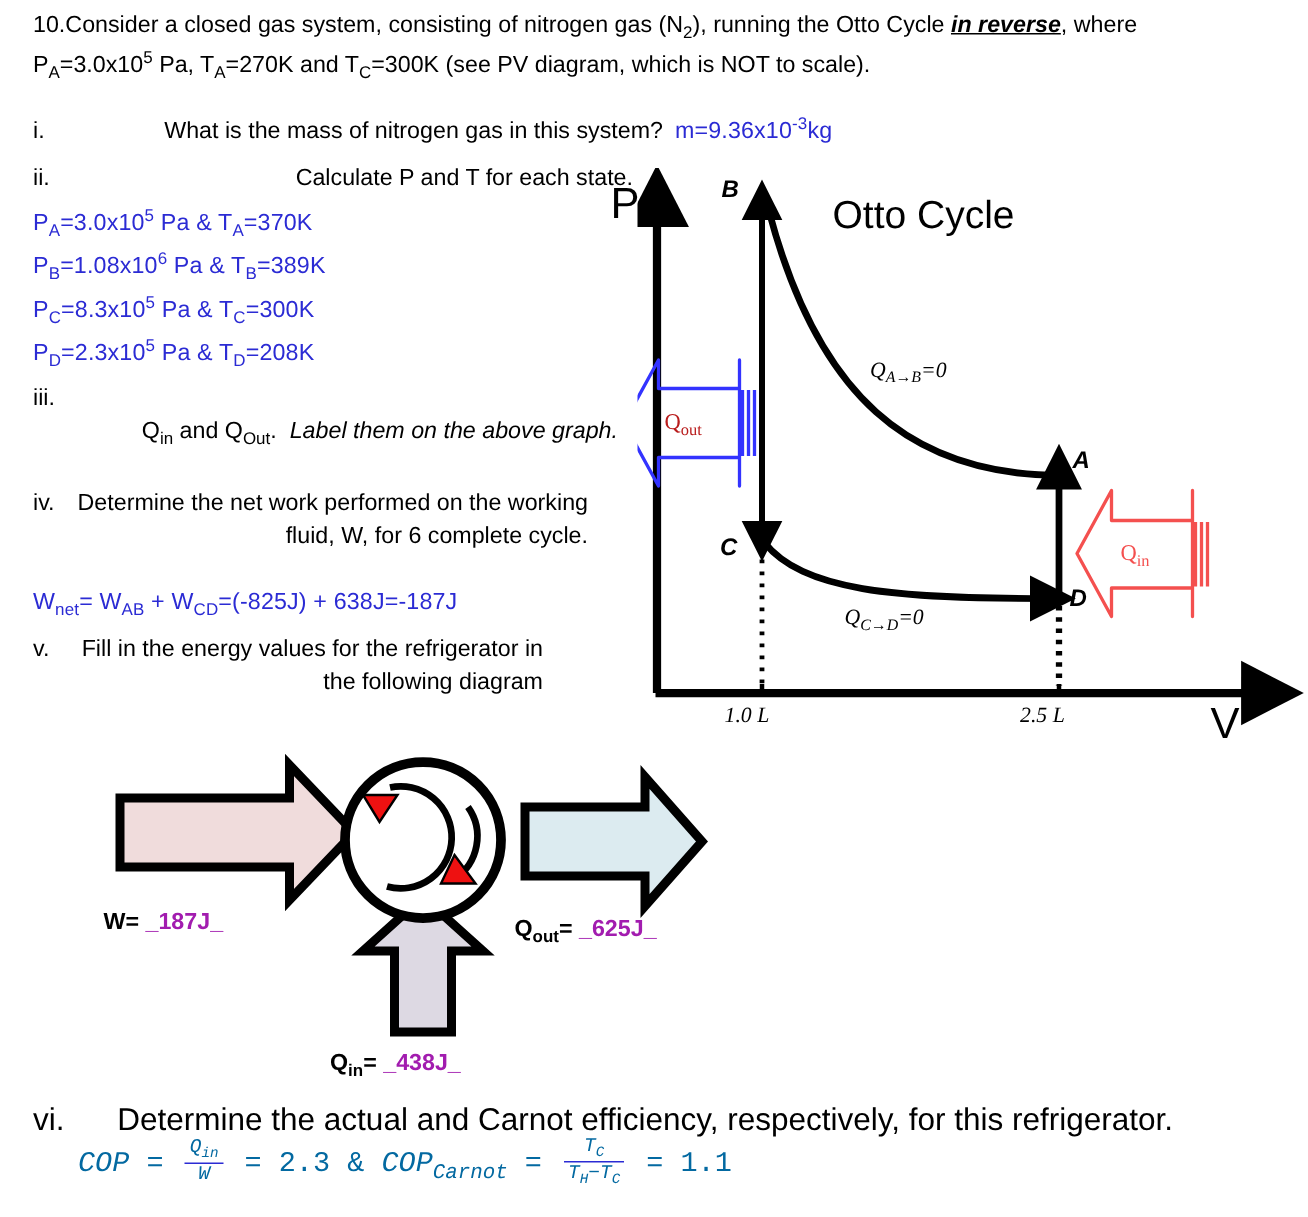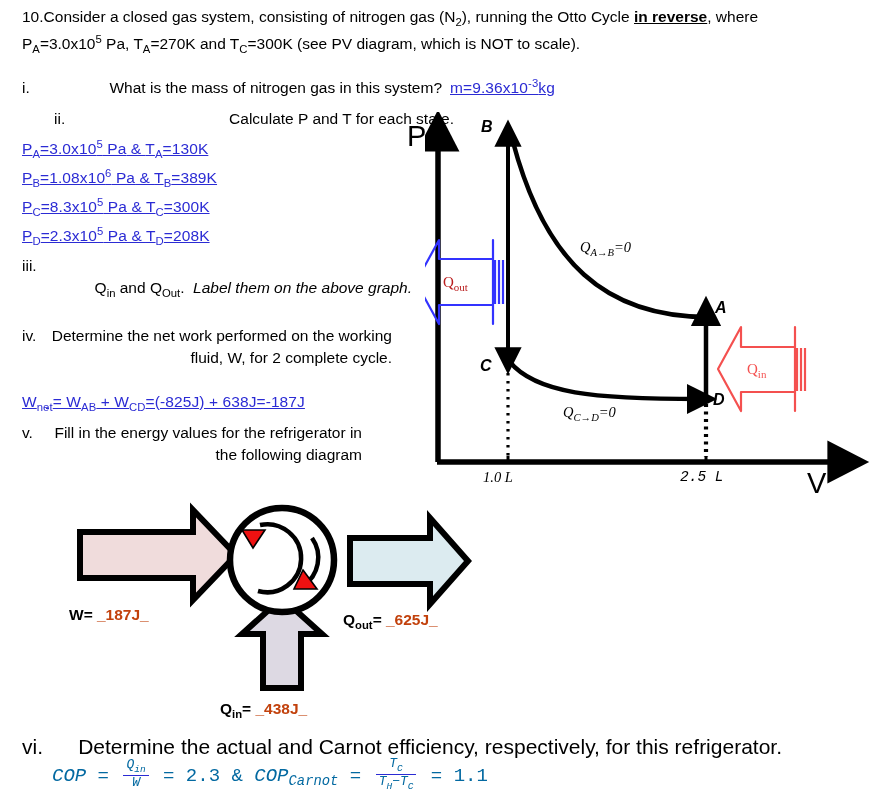--- a/index.html
+++ b/index.html
@@ -17,21 +17,21 @@
   }
 
   
   #problem-stem {
     position: absolute;
     left: 22px; top: 6px; width: 818px;
     font-size: 15.5px;
     line-height: 1.45;
   }
   #problem-stem .body { display: inline; }
-  .ital-bold-u { font-weight: bold; text-decoration: underline; text-align: right; }
+  .ital-bold-u { font-style: italic; font-weight: bold; text-decoration: underline; text-align: right; }
 
   .item {
     position: absolute;
     font-size: 15.5px;
     line-height: 1.42;
   }
   .item .marker {
     position: absolute;
     left: 0; top: 0;
     width: 22px;
@@ -40,21 +40,20 @@
   .item .itext {
     display: block;
     margin-left: 26px;
     text-align: right;
   }
   .ans {
     position: absolute;
     color: #2b2bd4;
     font-size: 15.5px;
     letter-spacing: .1px;
-    text-decoration: underline;
   }
   sub { font-size: 73%; }
   sup { font-size: 73%; }
   .it { font-style: italic; }
 
   
   #pv-diagram {
     position: absolute;
     left: 425px; top: 112px;
     width: 447px; height: 395px;
@@ -99,21 +98,21 @@
     position: absolute;
     left: 60px; top: 498px;
     width: 430px; height: 230px;
   }
   .fridge-label {
     position: absolute;
     font-size: 15.5px;
     font-weight: bold;
     white-space: nowrap;
   }
-  .fridge-label .val { color: #c2410c; }
+  .fridge-label .val { color: #a21caf; }
 
   
   #item-vi {
     position: absolute;
     left: 22px; top: 732px; width: 760px;
     font-size: 21px;
   }
   #cop-line {
     position: absolute;
     left: 52px; top: 758px;
@@ -152,46 +151,46 @@
 <div id="problem-stem">
   <span>10.</span><span class="body"><span>Consider a closed gas system, consisting of nitrogen gas (N</span><sub>2</sub><span>), running the Otto Cycle </span><span class="ital-bold-u">in reverse</span><span>, where P</span><sub>A</sub><span>=3.0x10</span><sup>5</sup><span> Pa, T</span><sub>A</sub><span>=270K and T</span><sub>C</sub><span>=300K (see PV diagram, which is NOT to scale).</span></span>
 </div>
 
 <div class="item" style="left:22px; top:77px; width:420px;">
   <span class="marker">i.</span>
   <span class="itext">What is the mass of nitrogen gas in this system?</span>
 </div>
 <div class="ans" style="left:450px; top:77px;"><span>m=9.36x10</span><sup>-3</sup><span>kg</span></div>
 
-<div class="item" style="left:22px; top:108px; width:400px;margin-left:32px;">
+<div class="item" style="left:22px; top:108px; width:400px;">
   <span class="marker">ii.</span>
   <span class="itext">Calculate P and T for each state.</span>
 </div>
 
 <div class="ans" style="left:22px; top:138px;">
-  <span>P</span><sub>A</sub><span>=3.0x10</span><sup>5</sup><span> Pa</span><span> &amp; </span><span>T</span><sub>A</sub><span>=130K</span>
+  <span>P</span><sub>A</sub><span>=3.0x10</span><sup>5</sup><span> Pa</span><span> &amp; </span><span>T</span><sub>A</sub><span>=370K</span>
 </div>
 <div class="ans" style="left:22px; top:167px;">
   <span>P</span><sub>B</sub><span>=1.08x10</span><sup>6</sup><span> Pa</span><span> &amp; </span><span>T</span><sub>B</sub><span>=389K</span>
 </div>
 <div class="ans" style="left:22px; top:196px;">
   <span>P</span><sub>C</sub><span>=8.3x10</span><sup>5</sup><span> Pa</span><span> &amp; </span><span>T</span><sub>C</sub><span>=300K</span>
 </div>
 <div class="ans" style="left:22px; top:225px;">
   <span>P</span><sub>D</sub><span>=2.3x10</span><sup>5</sup><span> Pa</span><span> &amp; </span><span>T</span><sub>D</sub><span>=208K</span>
 </div>
 
 <div class="item" style="left:22px; top:255px; width:390px;">
   <span class="marker">iii.</span>
   <span class="itext"><br><span>Q</span><sub>in</sub><span> and Q</span><sub>Out</sub><span>.</span>&nbsp; <span class="it">Label them on the above graph.</span></span>
 </div>
 
 <div class="item" style="left:22px; top:325px; width:370px;">
   <span class="marker">iv.</span>
-  <span class="itext">Determine the net work performed on the working fluid, W, for 2 complete cycle.</span>
+  <span class="itext">Determine the net work performed on the working fluid, W, for 6 complete cycle.</span>
 </div>
 
 <div class="ans" style="left:22px; top:393px;">
   <span>W</span><sub>net</sub><span>= W</span><sub>AB</sub><span> + W</span><sub>CD</sub><span>=(-825J) + 638J=-187J</span>
 </div>
 
 <div class="item" style="left:22px; top:422px; width:340px;">
   <span class="marker">v.</span>
   <span class="itext">Fill in the energy values for the refrigerator in the following diagram</span>
 </div>
@@ -234,39 +233,40 @@
     </g>
 
     <g>
       <path d="M 370,215 L 370,235 L 316,235 L 316,215 L 293,257 L 316,299 L 316,280 L 370,280 L 370,299 Z" fill="none" stroke="#f4504f" stroke-width="2.2" stroke-linejoin="round"></path>
       <line x1="372" y1="236" x2="372" y2="279" stroke="#f4504f" stroke-width="2.2"></line>
       <line x1="376" y1="236" x2="376" y2="279" stroke="#f4504f" stroke-width="2.2"></line>
       <line x1="380" y1="236" x2="380" y2="279" stroke="#f4504f" stroke-width="2.2"></line>
     </g>
   </svg>
 
+  <div id="otto-title">Otto Cycle</div>
 
   <div class="axis-letter" style="left:-18px; top:8px;">P</div>
   <div class="axis-letter" style="left:382px; top:355px;">V</div>
 
   <div class="pt-label" style="left:56px; top:6px;">B</div>
   <div class="pt-label" style="left:55px; top:245px;">C</div>
   <div class="pt-label" style="left:290px; top:187px;">A</div>
   <div class="pt-label" style="left:288px; top:279px;">D</div>
 
   <div class="q-path-label" style="left:155px; top:127px;"><span>Q</span><sub>A</sub><sub>→</sub><sub>B</sub><span>=0</span></div>
 
   <div class="q-path-label" style="left:138px; top:292px;"><span>Q</span><sub>C</sub><sub>→</sub><sub>D</sub><span>=0</span></div>
 
   <div class="energy-label" style="left:18px; top:162px; color:#b91c1c;"><span>Q</span><sub>out</sub></div>
 
   <div class="energy-label" style="left:322px; top:249px; color:#f4504f;"><span>Q</span><sub>in</sub></div>
 
   <div class="tick-label" style="left:58px; top:357px;">1.0 L</div>
-  <div class="tick-label" style="left:255px; top:357px;font-family:Liberation Mono, monospace;">2.5 L</div>
+  <div class="tick-label" style="left:255px; top:357px;">2.5 L</div>
 </div>
 
 <div id="fridge">
   <svg width="430" height="230" viewBox="0 0 430 230" xmlns="http://www.w3.org/2000/svg">
 
     <path d="M 20,34 L 133,34 L 133,12 L 176,57 L 133,102 L 133,80 L 20,80 Z" fill="#f0dcdc" stroke="#000" stroke-width="6" stroke-linejoin="miter"></path>
 
     <path d="M 290,40 L 370,40 L 370,20 L 408,63 L 370,106 L 370,86 L 290,86 Z" fill="#dcebf0" stroke="#000" stroke-width="6" stroke-linejoin="miter"></path>
 
     <path d="M 203,190 L 203,136 L 182,136 L 222,100 L 262,136 L 241,136 L 241,190 Z" fill="#ddd9e3" stroke="#000" stroke-width="6" stroke-linejoin="miter"></path>

